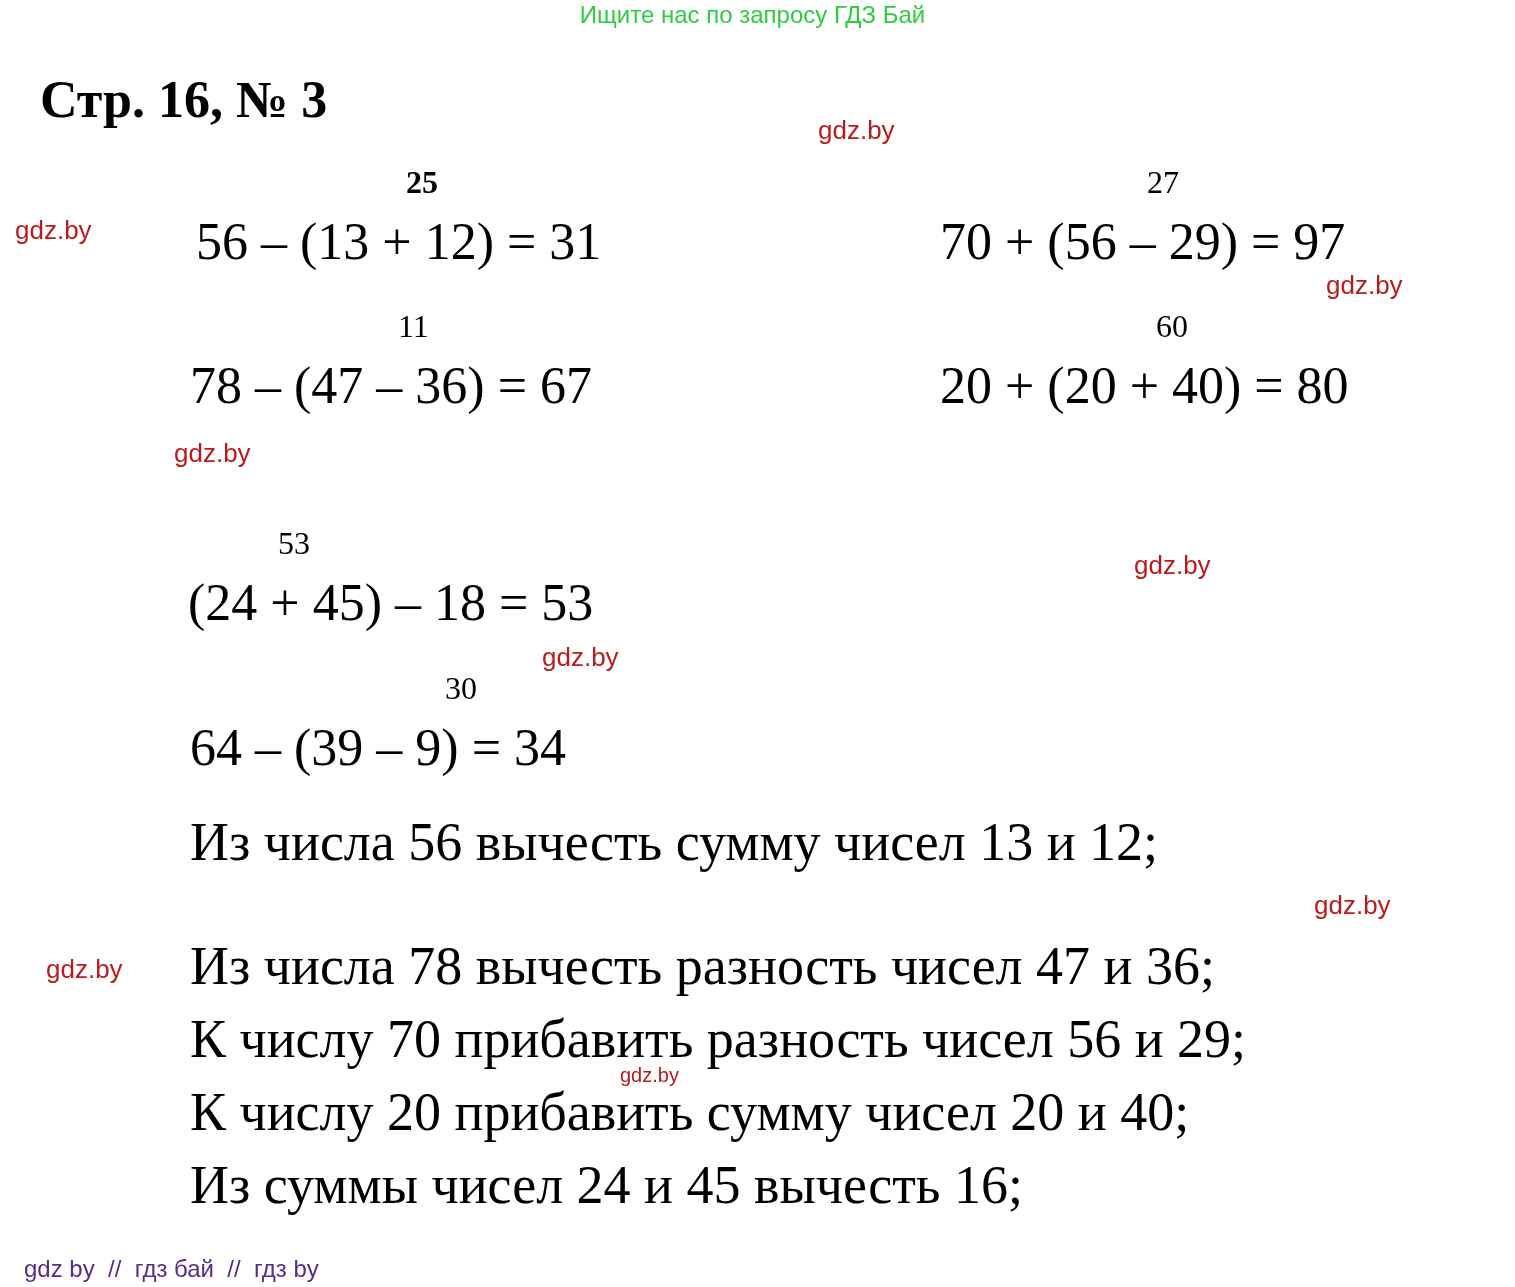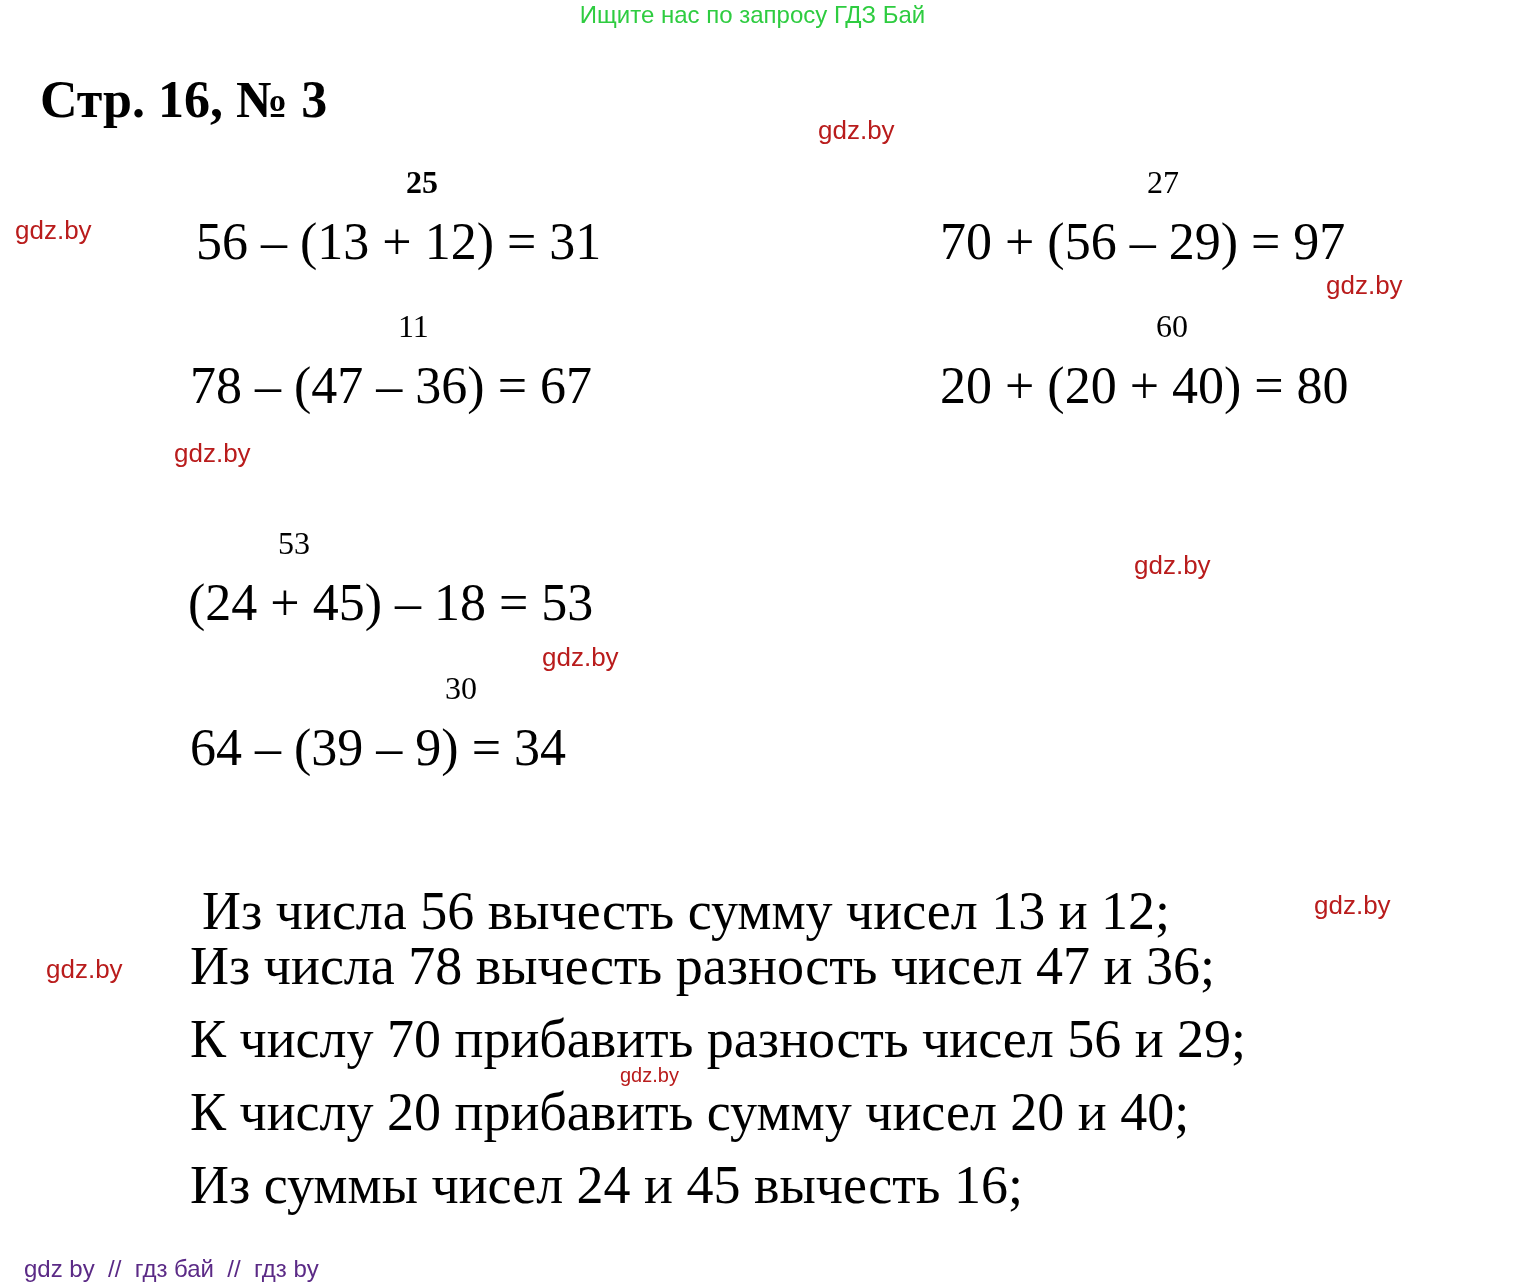--- a/index.html
+++ b/index.html
@@ -83,19 +83,19 @@
 
 <div class="abs sup" style="left:1156px; top:308px;">60</div>
 <div class="abs eq" style="left:940px; top:356px;">20 + (20 + 40) = 80</div>
 
 <div class="abs sup" style="left:278px; top:525px;">53</div>
 <div class="abs eq" style="left:188px; top:573px;">(24 + 45) – 18 = 53</div>
 
 <div class="abs sup" style="left:398px; top:670px;margin-left:47px;">30</div>
 <div class="abs eq" style="left:190px; top:718px;">64 – (39 – 9) = 34</div>
 
-<div class="abs text-line" style="left:190px; top:881px;margin-left:12px;">Из числа 56 вычесть сумму чисел 13 и 12;</div>
+<div class="abs text-line" style="left:190px; top:812px;">Из числа 56 вычесть сумму чисел 13 и 12;</div>
 <div class="abs text-line" style="left:190px; top:936px;">Из числа 78 вычесть разность чисел 47 и 36;</div>
 <div class="abs text-line" style="left:190px; top:1009px;">К числу 70 прибавить разность чисел 56 и 29;</div>
 <div class="abs text-line" style="left:190px; top:1082px;">К числу 20 прибавить сумму чисел 20 и 40;</div>
 <div class="abs text-line" style="left:190px; top:1155px;">Из суммы чисел 24 и 45 вычесть 16;</div>
 
 <div class="abs footer" style="white-space: pre;">gdz by  //  гдз бай  //  гдз by</div>
 
 </body></html>

